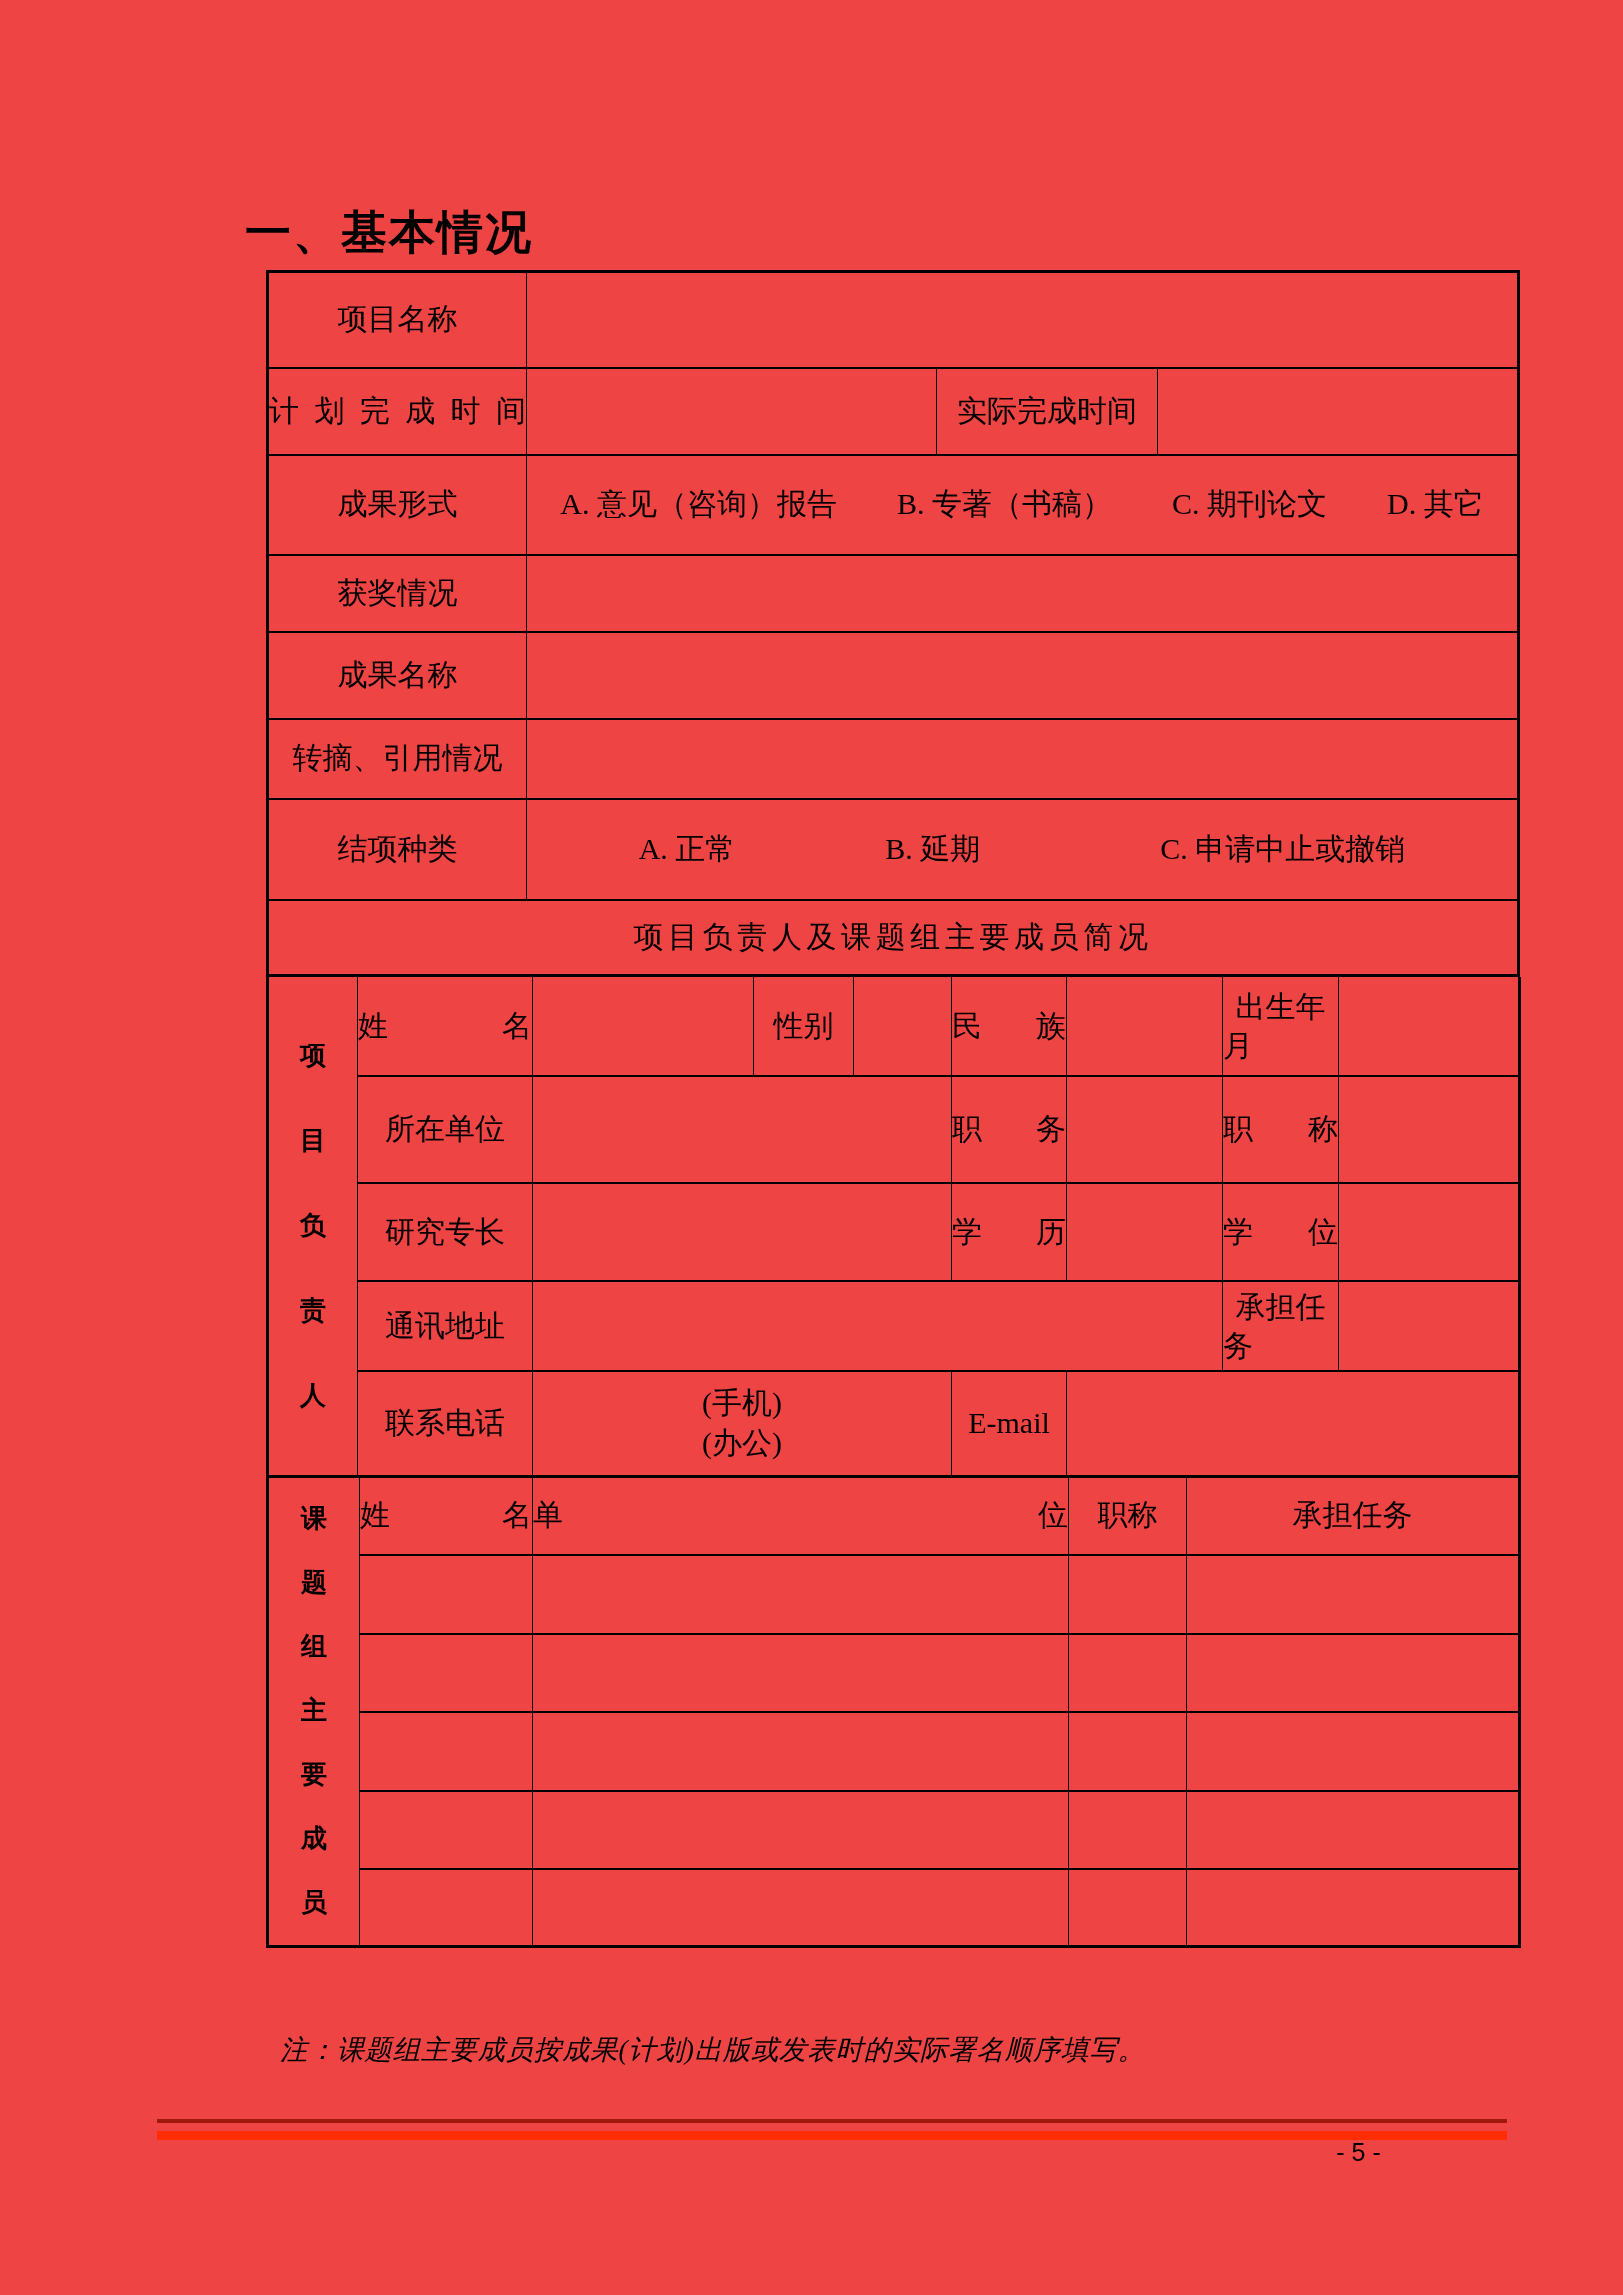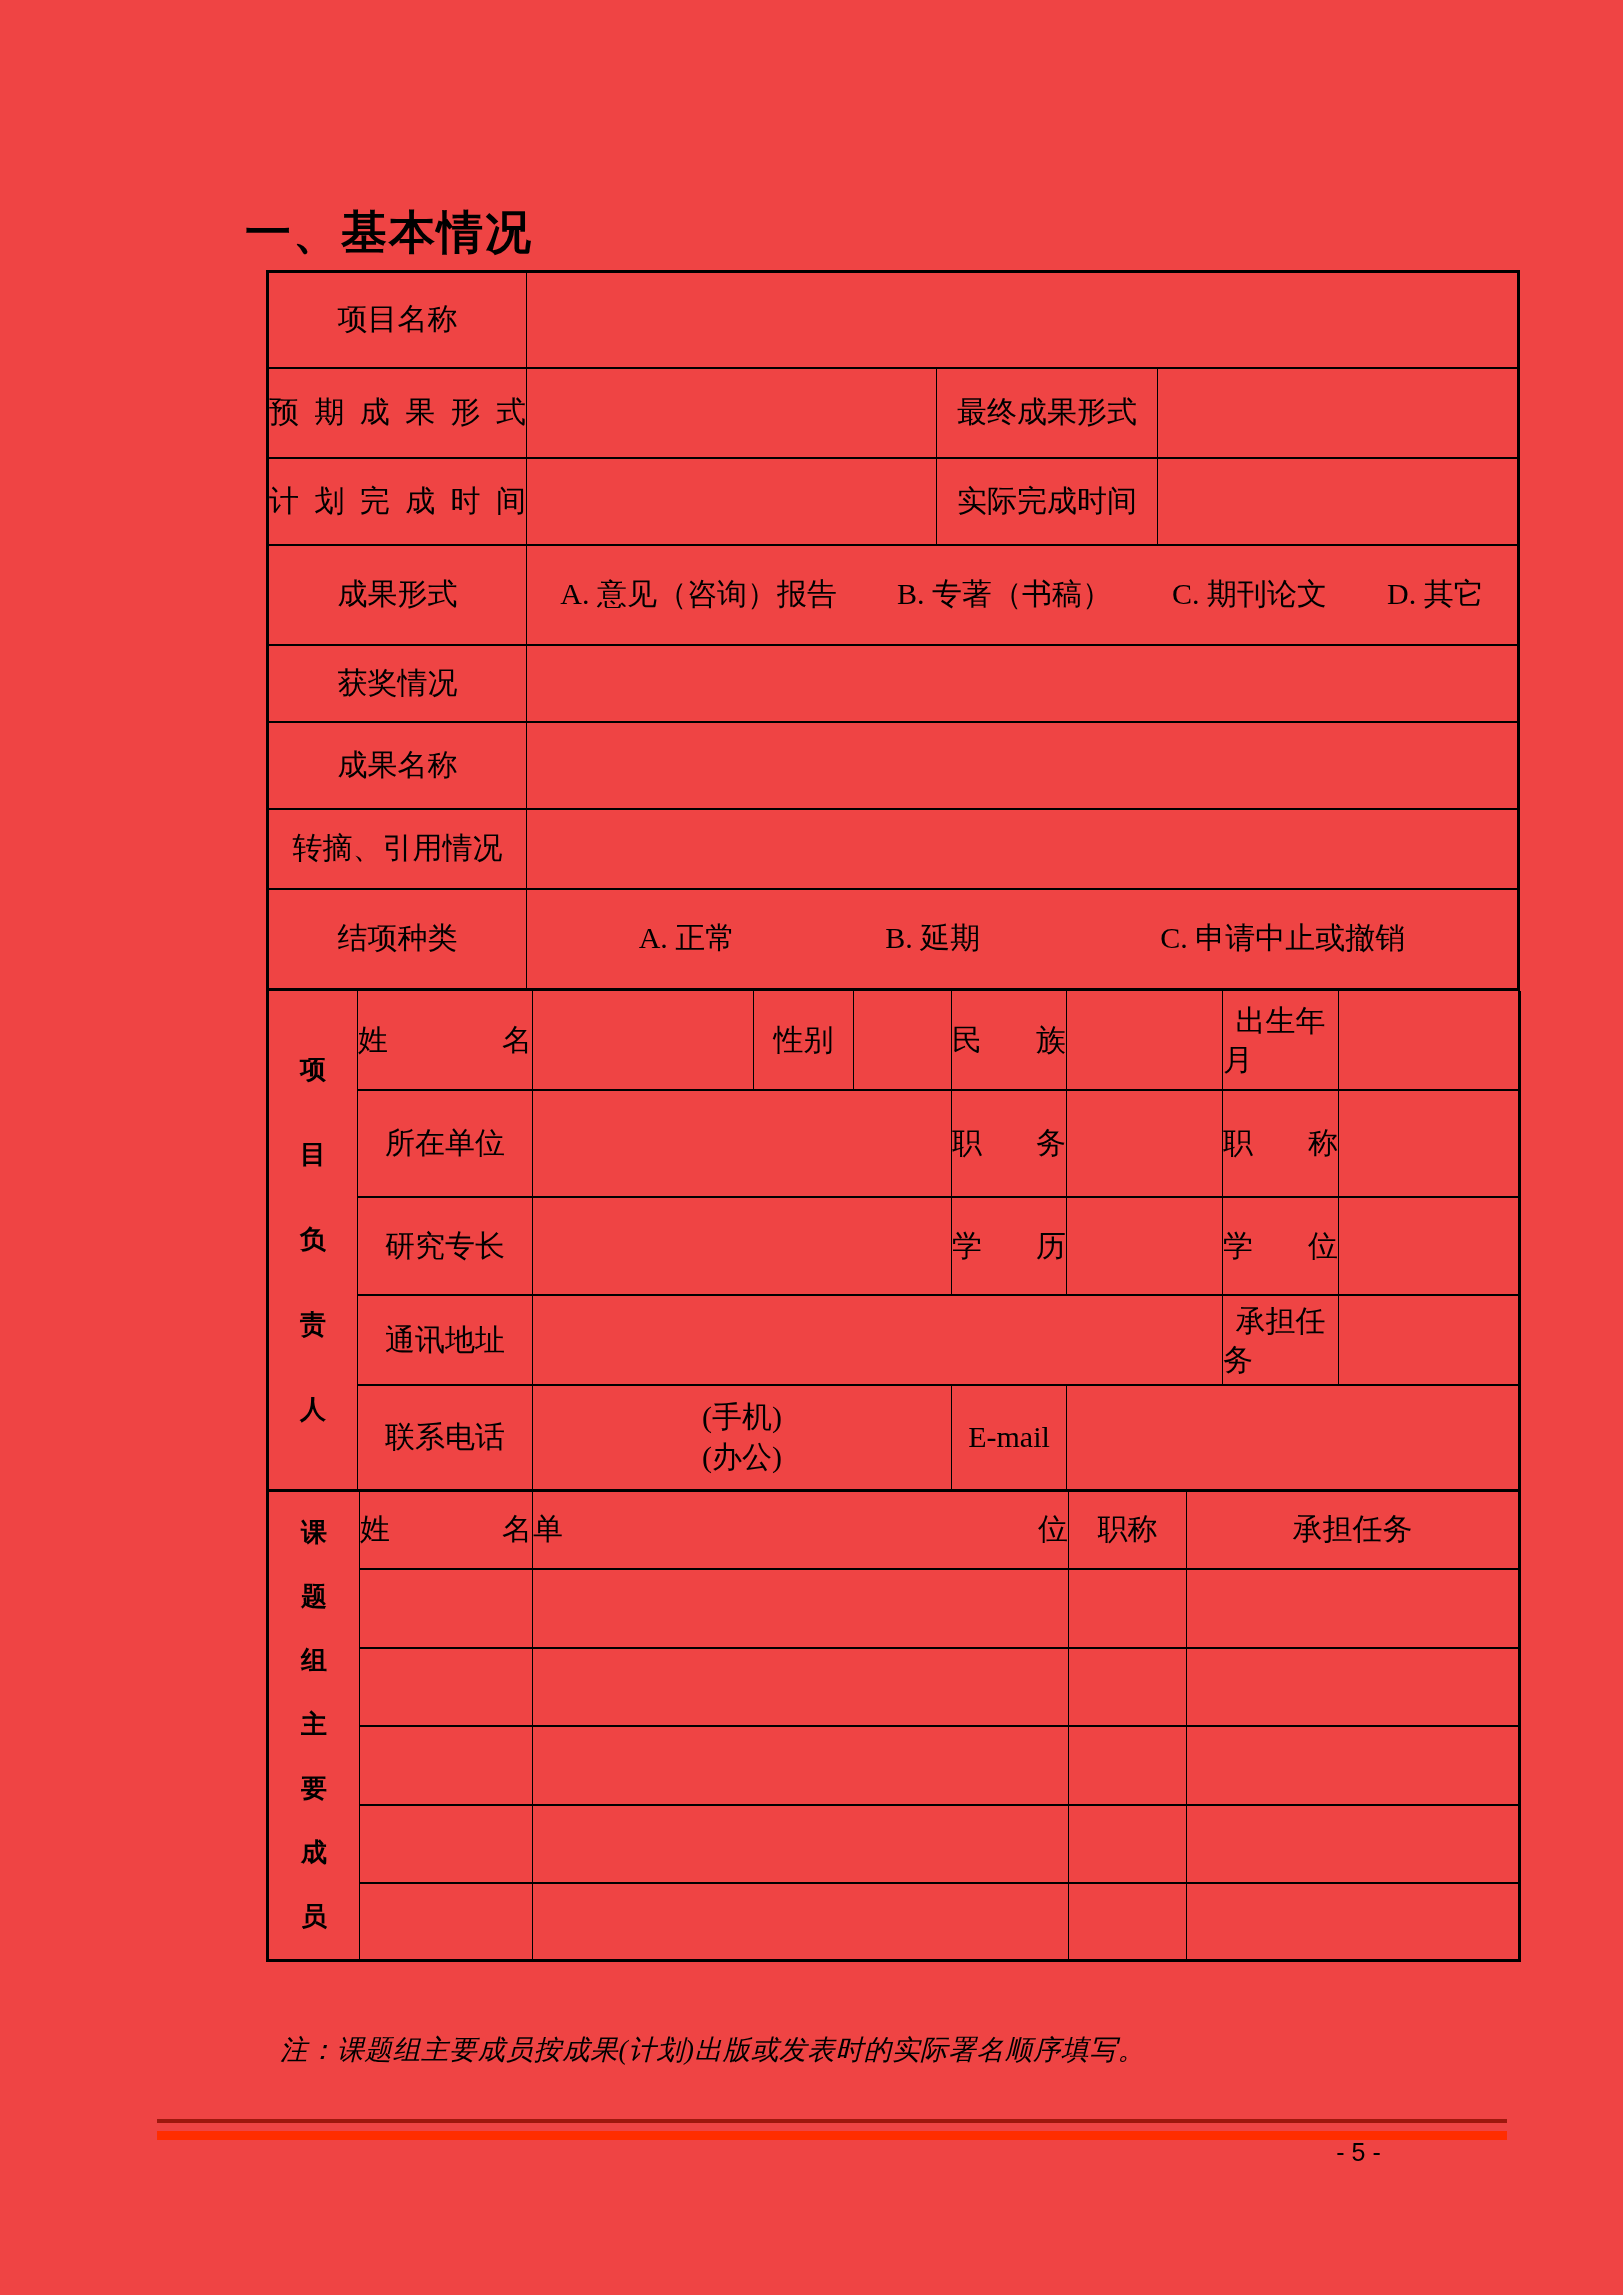--- a/index.html
+++ b/index.html
@@ -119,26 +119,20 @@
         <col style="width:259px">
           <col style="width:410px">
           <col style="width:221px">
           <col style="width:361px">
       </colgroup>
       <tbody>
           <tr style="height:96px">
         <td class="lab">项目名称</td>
         <td colspan="3"></td>
       </tr>
-      <tr style="height:90px">
-        <td class="jst j28">预期成果形式</td>
-        <td></td>
-        <td>最终成果形式</td>
-        <td></td>
-      </tr>
       <tr style="height:87px">
         <td class="jst j28">计划完成时间</td>
         <td></td>
         <td>实际完成时间</td>
         <td></td>
       </tr>
       <tr style="height:100px">
         <td>成果形式</td>
         <td colspan="3" class="opts">A. 意见（咨询）报告　　B. 专著（书稿）　　C. 期刊论文　　D. 其它</td>
       </tr>
@@ -150,20 +144,23 @@
         <td>成果名称</td>
         <td colspan="3"></td>
       </tr>
       <tr style="height:80px">
         <td>转摘、引用情况</td>
         <td colspan="3"></td>
       </tr>
       <tr style="height:101px">
         <td>结项种类</td>
         <td colspan="3" class="opts">A. 正常　　　　　B. 延期　　　　　　C. 申请中止或撤销</td>
+      </tr>
+      <tr style="height:76px">
+        <td colspan="4" class="hdr">项目负责人及课题组主要成员简况</td>
       </tr>
     </tbody>
       </table>
 
     <table class="tbl tB">
       <colgroup>
         <col style="width:90px">
           <col style="width:175px">
           <col style="width:221px">
           <col style="width:100px">

